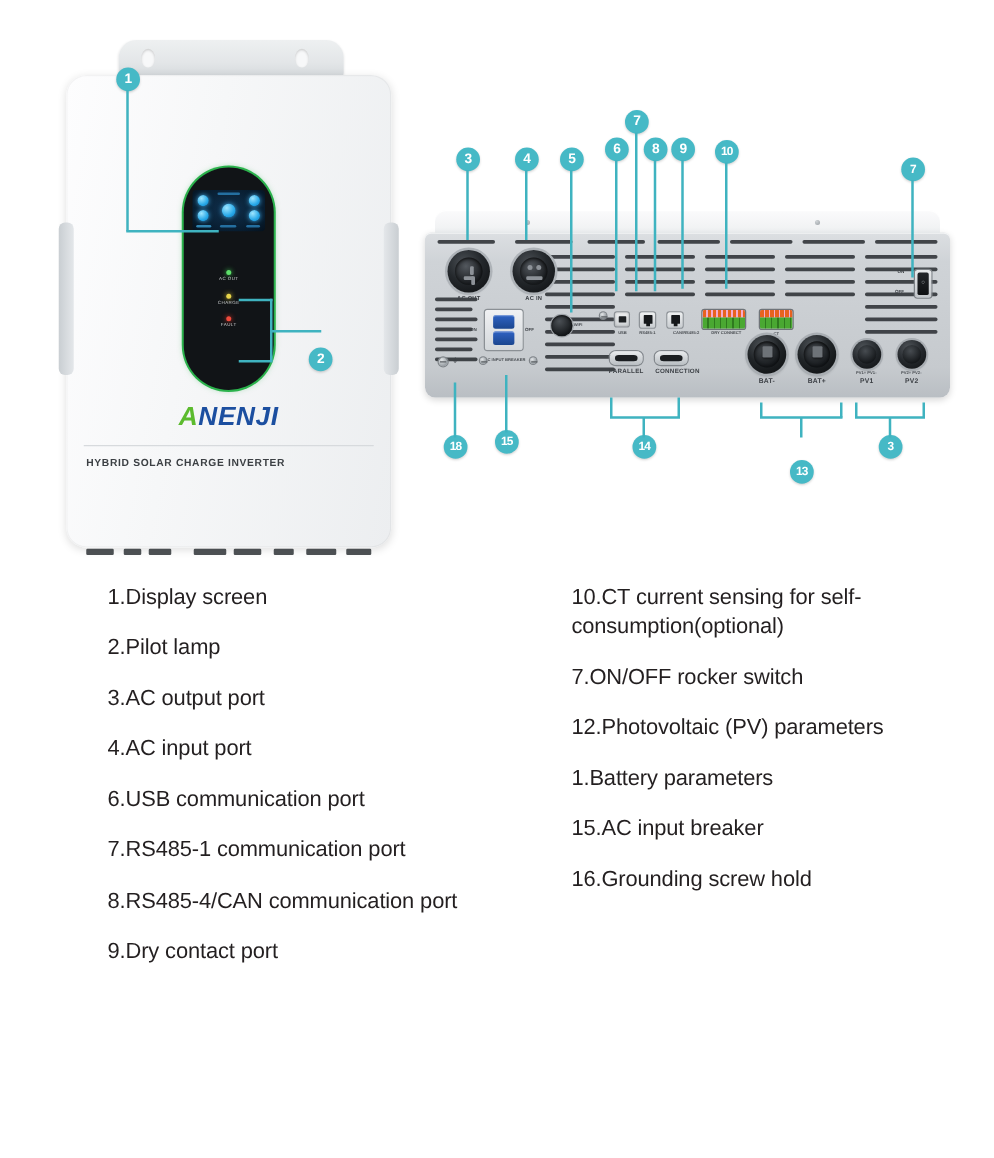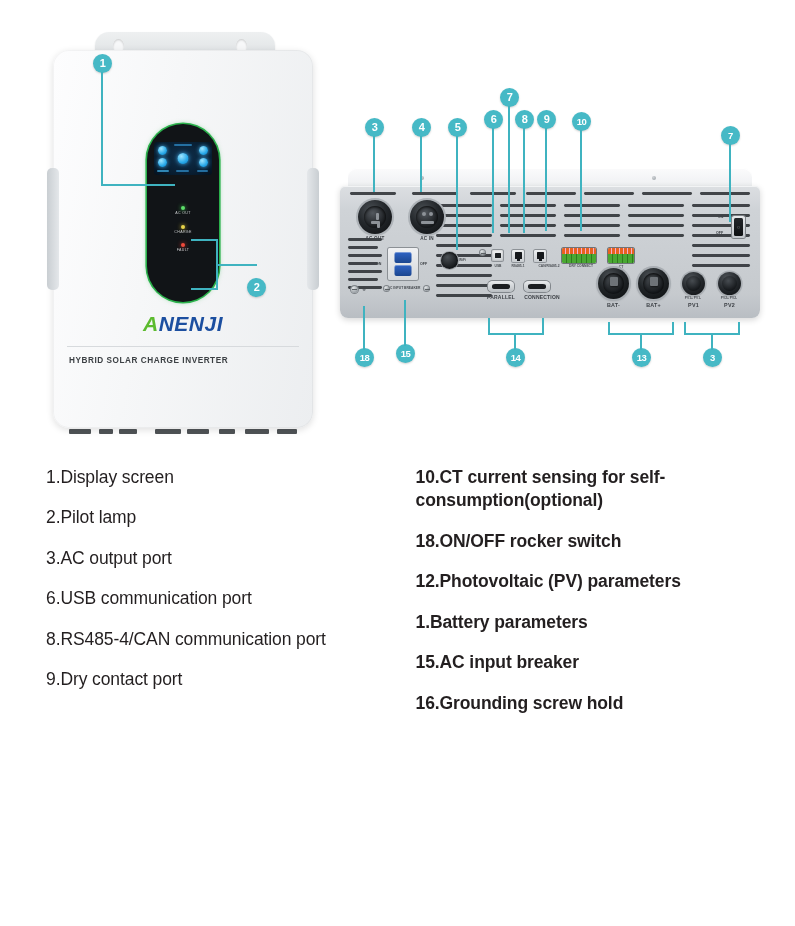--- a/index.html
+++ b/index.html
@@ -26,21 +26,21 @@
   }
   .bracket .slot {
     position:absolute; top:7px; width:11px; height:15px;
     background:#f7f8f9; border-radius:50% 50% 45% 45%;
     box-shadow:inset 0 1px 2px rgba(0,0,0,.18);
   }
   .bracket .slot.l { left:18px; }
   .bracket .slot.r { right:28px; }
 
   .case {
-    position:absolute; left:8px; top:18px; width:260px; height:378px;
+    position:absolute; left:8px; top:28px; width:260px; height:378px;
     background:linear-gradient(100deg,#fdfdfe 0%,#f6f7f8 40%,#eceef0 100%);
     border-radius:16px;
     box-shadow:0 2px 7px rgba(0,0,0,.13), inset 0 0 0 1px rgba(0,0,0,.04);
   }
   .fin {
     position:absolute; top:118px; width:12px; height:122px;
     background:linear-gradient(90deg,#c9ced2,#e4e7ea);
     border-radius:5px;
   }
   .fin.left  { left:-6px; }
@@ -272,22 +272,22 @@
   .badge.small { font-size:9.5px; }
   .lead { position:absolute; background:#3fb3c0; }
   .lead.v { width:2px; }
   .lead.h { height:2px; }
 
   
   #legend {
     position:absolute; left:0; top:466px; width:795px; height:460px;
     display:flex; gap:0;
   }
-  .legend-col { width:50%; padding:0 18px 0 46px; }
-  .legend-col.right { padding-left:18px;font-weight:bold; }
+  .legend-col { width:50%; padding:0 18px 0 46px;margin-left:40px; }
+  .legend-col.right { padding-left:18px; }
   .legend-item {
     font-size:17.5px; line-height:1.34; color:#231f20;
     margin-bottom:17px; letter-spacing:-.1px;
   }
 </style>
 </head>
 <body>
 
 <div class="stage">
 
@@ -570,21 +570,21 @@
 
     <div class="callout">
       <span class="badge small" style="left:703px; top:348px;">3</span>
       <span class="lead v" style="left:711px; top:334px; height:16px;"></span>
       <span class="lead h" style="left:684px; top:333px; width:56px;"></span>
       <span class="lead v" style="left:684px; top:322px; height:12px;"></span>
       <span class="lead v" style="left:738px; top:322px; height:12px;"></span>
     </div>
 
     <div class="callout">
-      <span class="badge small" style="left:632px; top:348px;">13</span>
+      <span class="badge small" style="left:632px; top:368px;">13</span>
       <span class="lead v" style="left:640px; top:334px; height:16px;"></span>
       <span class="lead h" style="left:608px; top:333px; width:66px;"></span>
       <span class="lead v" style="left:608px; top:322px; height:12px;"></span>
       <span class="lead v" style="left:672px; top:322px; height:12px;"></span>
     </div>
 
     <div class="callout">
       <span class="badge small" style="left:506px; top:348px;">14</span>
       <span class="lead v" style="left:514px; top:334px; height:16px;"></span>
       <span class="lead h" style="left:488px; top:333px; width:56px;"></span>
@@ -602,28 +602,30 @@
       <span class="lead v" style="left:363px; top:306px; height:44px;"></span>
     </div>
   </div>
 
   <div id="legend">
 
     <div class="legend-col left">
       <div class="legend-item">1.Display screen</div>
       <div class="legend-item">2.Pilot lamp</div>
       <div class="legend-item">3.AC output port</div>
+      <div class="legend-item">4.AC input port</div>
       <div class="legend-item">6.USB communication port</div>
+      <div class="legend-item">7.RS485-1 communication port</div>
       <div class="legend-item">8.RS485-4/CAN communication port</div>
       <div class="legend-item">9.Dry contact port</div>
     </div>
 
     <div class="legend-col right">
       <div class="legend-item">10.CT current sensing for self-consumption(optional)</div>
-      <div class="legend-item">18.ON/OFF rocker switch</div>
+      <div class="legend-item">7.ON/OFF rocker switch</div>
       <div class="legend-item">12.Photovoltaic (PV) parameters</div>
       <div class="legend-item">1.Battery parameters</div>
       <div class="legend-item">15.AC input breaker</div>
       <div class="legend-item">16.Grounding screw hold</div>
     </div>
   </div>
 
 </div>
 
 </body></html>

